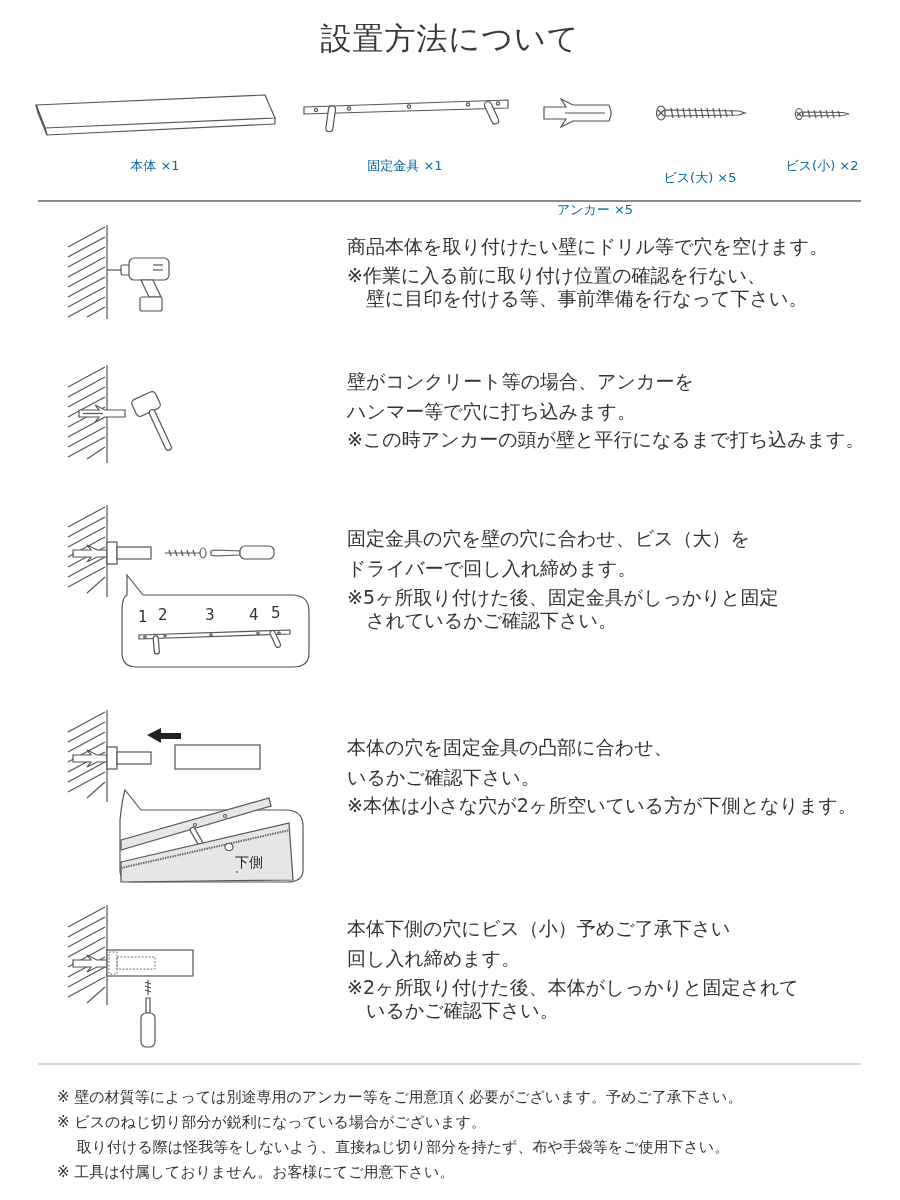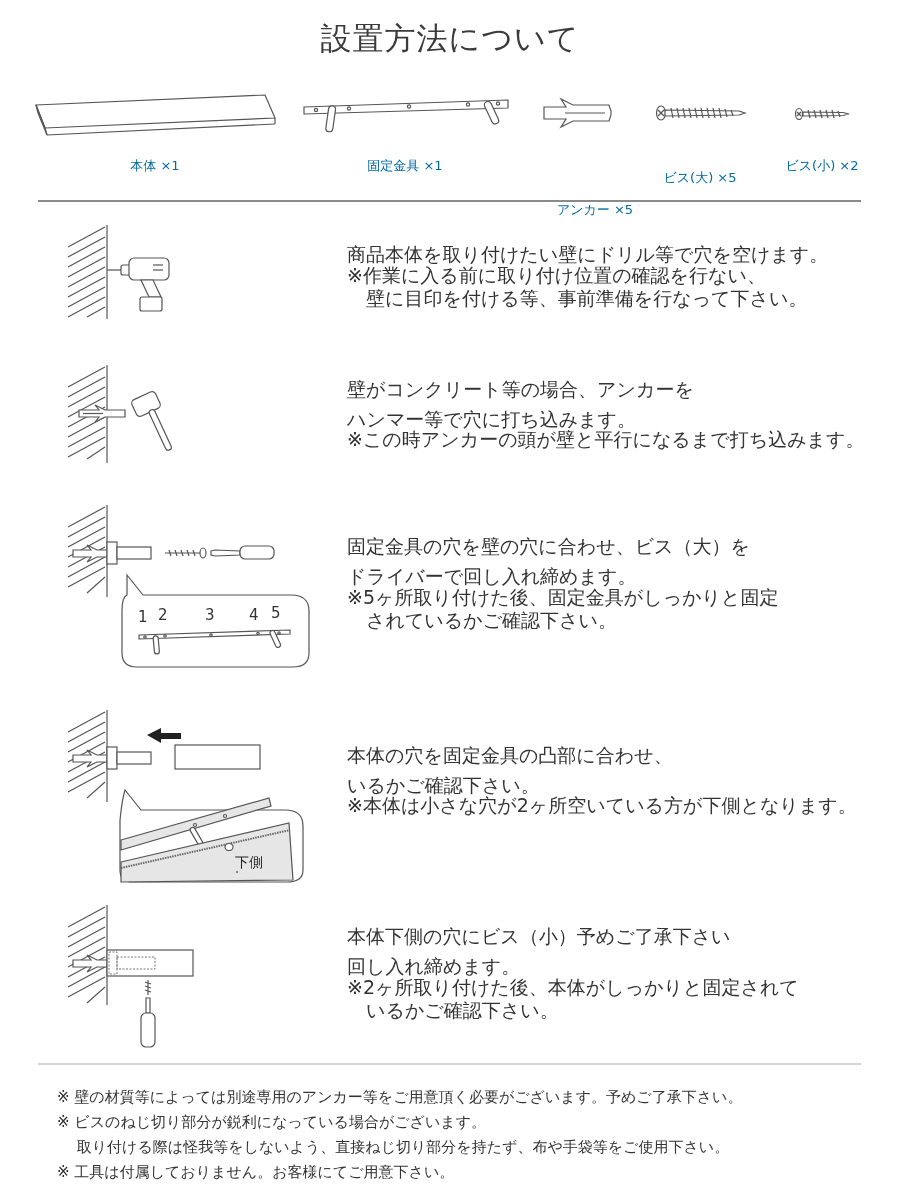--- a/index.html
+++ b/index.html
@@ -3,21 +3,21 @@
 <meta charset="utf-8">
 <style>
   html, body { margin: 0; padding: 0; background: #ffffff; }
   body { width: 900px; height: 1200px; position: relative; overflow: hidden;
          font-family: "DejaVu Sans", "Liberation Sans", sans-serif; color: #333333; }
   .abs { position: absolute; }
   .title { top: 18px; left: 0; width: 900px; text-align: center; font-size: 31px; color: #3a3a3a; letter-spacing: 1px; }
   .part-label { font-size: 13px; color: #0369a1; text-align: center; white-space: nowrap; }
   .divider { height: 2px; background: #8a8a8a; }
   .divider.light { height: 2px; background: #d4d4d4; }
-  .step-main { font-size: 19px; line-height: 30px; color: #333333; white-space: nowrap; margin-top: 8px; }
+  .step-main { font-size: 19px; line-height: 30px; color: #333333; white-space: nowrap; }
   .step-note { font-size: 19px; line-height: 23px; color: #333333; white-space: pre; }
   .footer-line { font-size: 15px; line-height: 23.5px; color: #333333; white-space: pre; }
   svg { position: absolute; overflow: visible; }
   .ln { stroke: #555; stroke-width: 1.2; fill: none; }
   .lnf { stroke: #555; stroke-width: 1.2; fill: #fff; }
 </style>
 </head>
 <body>
 
 <div class="abs title">設置方法について</div>

